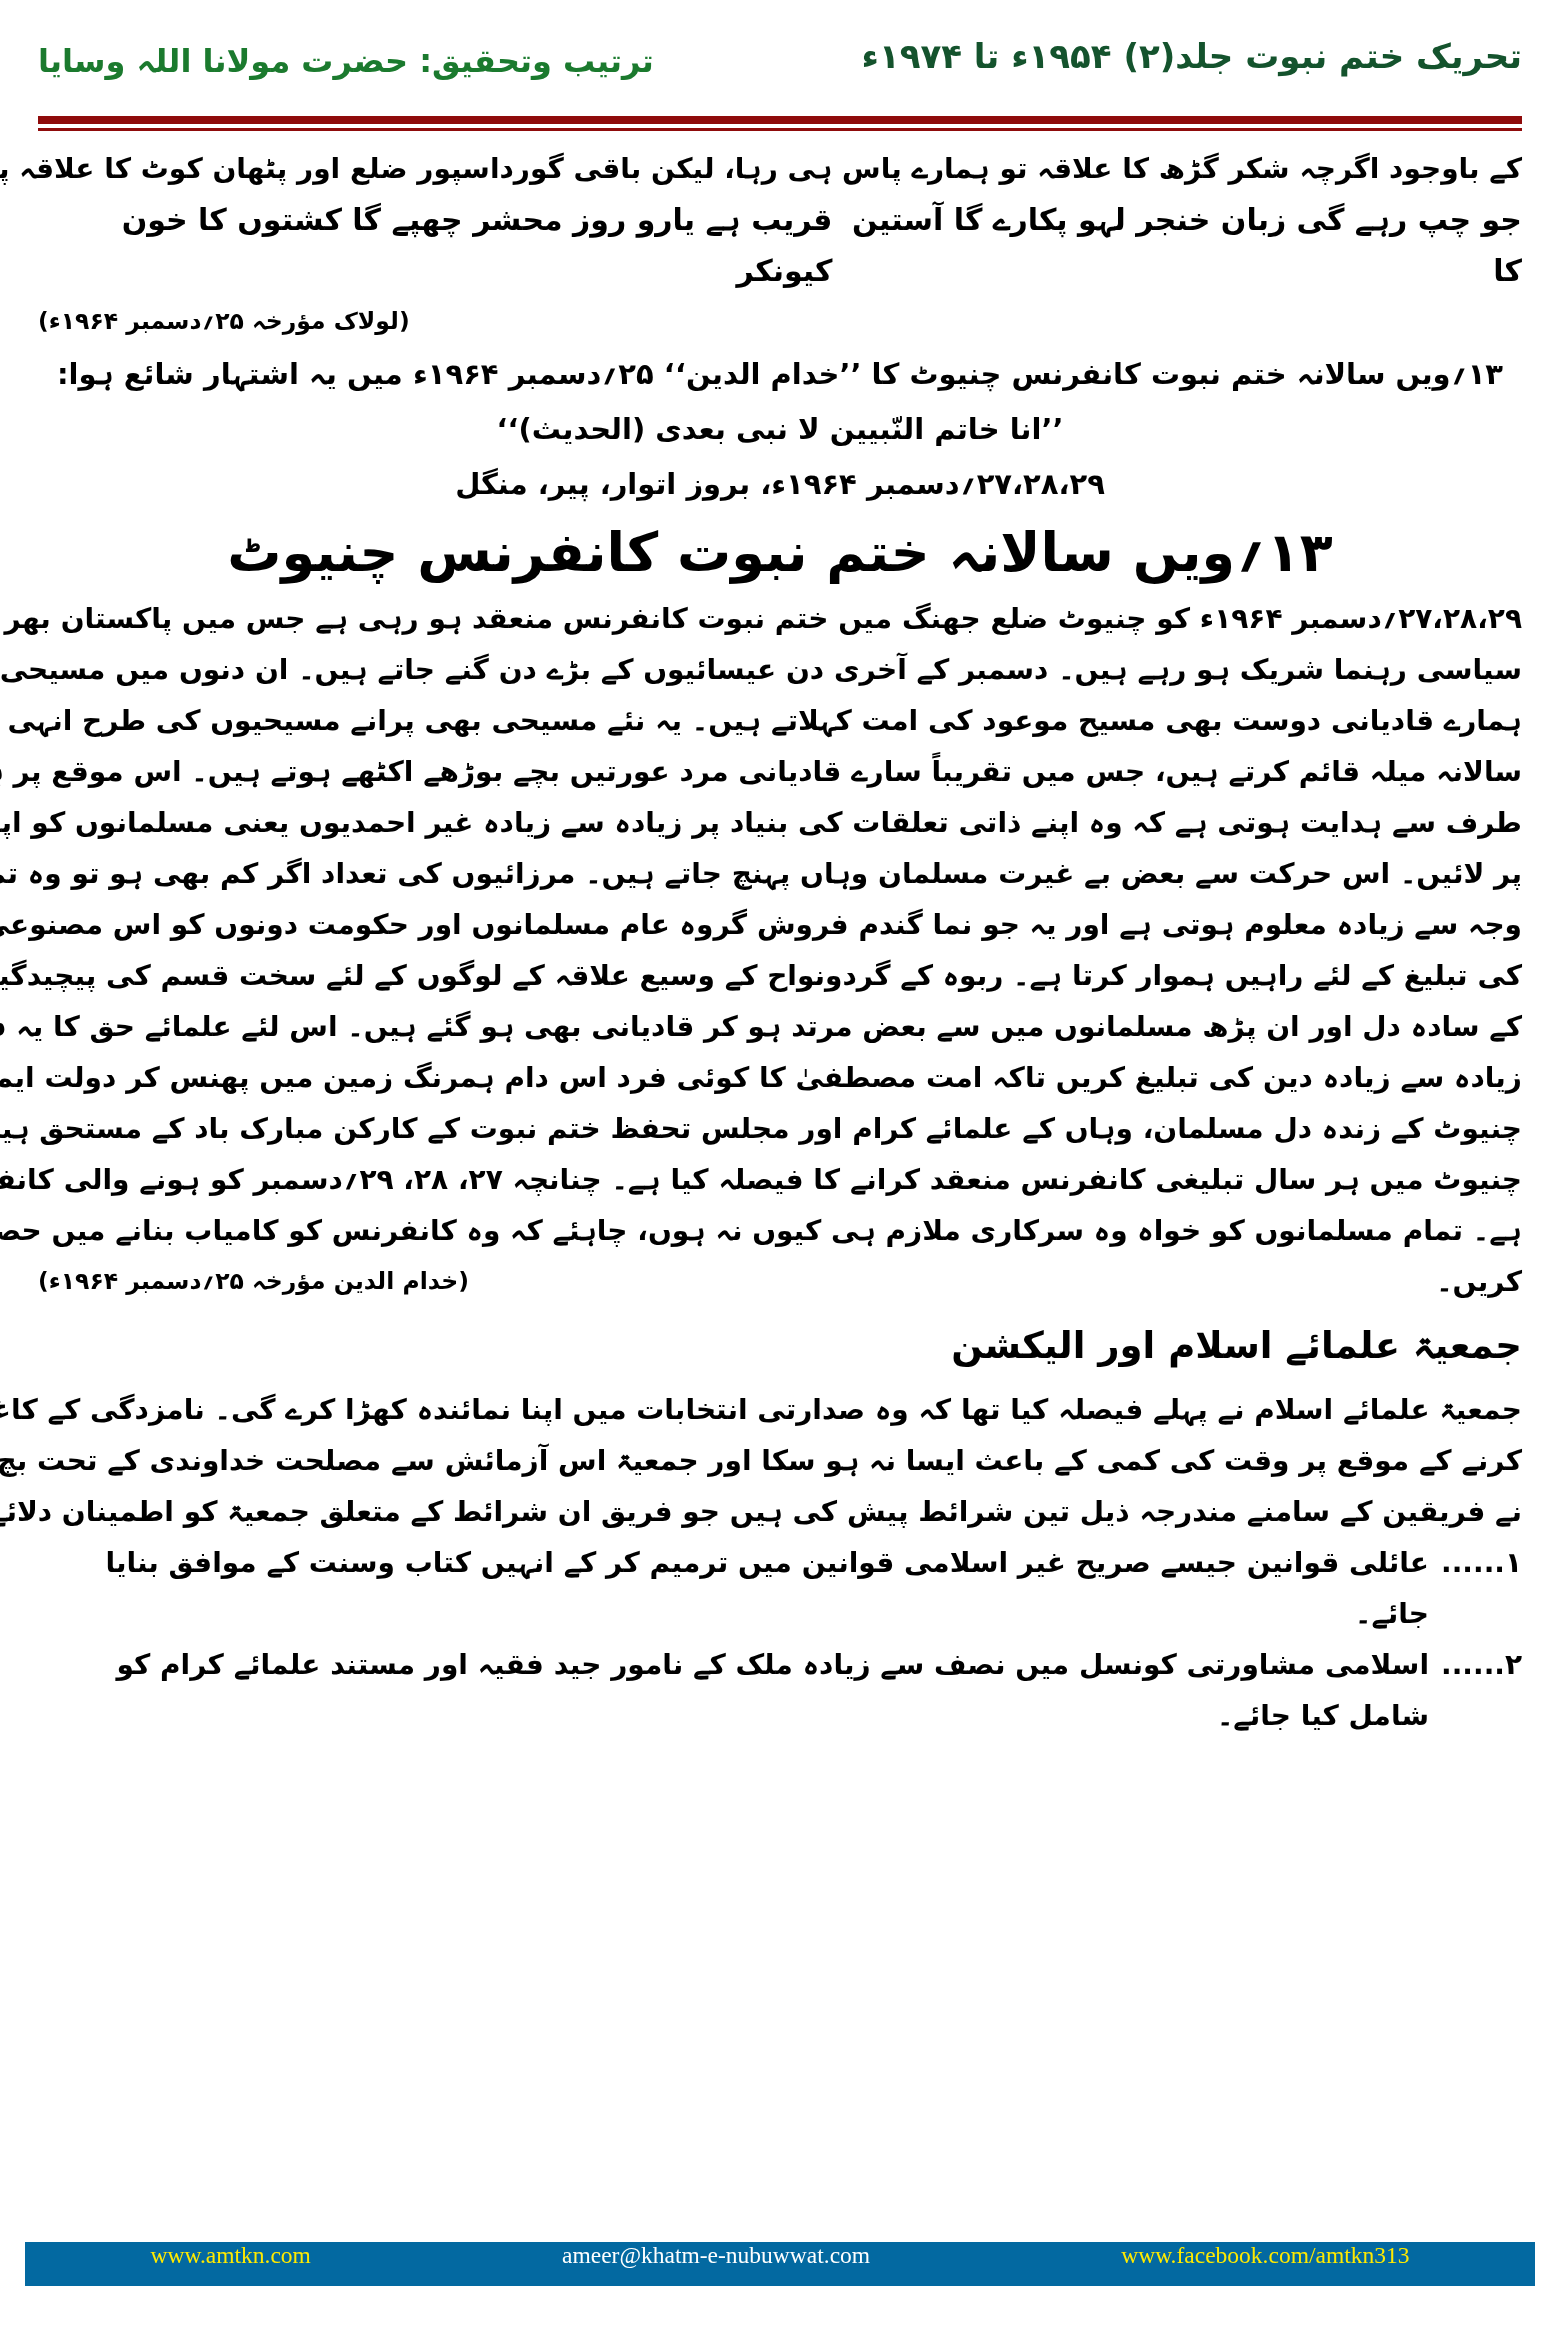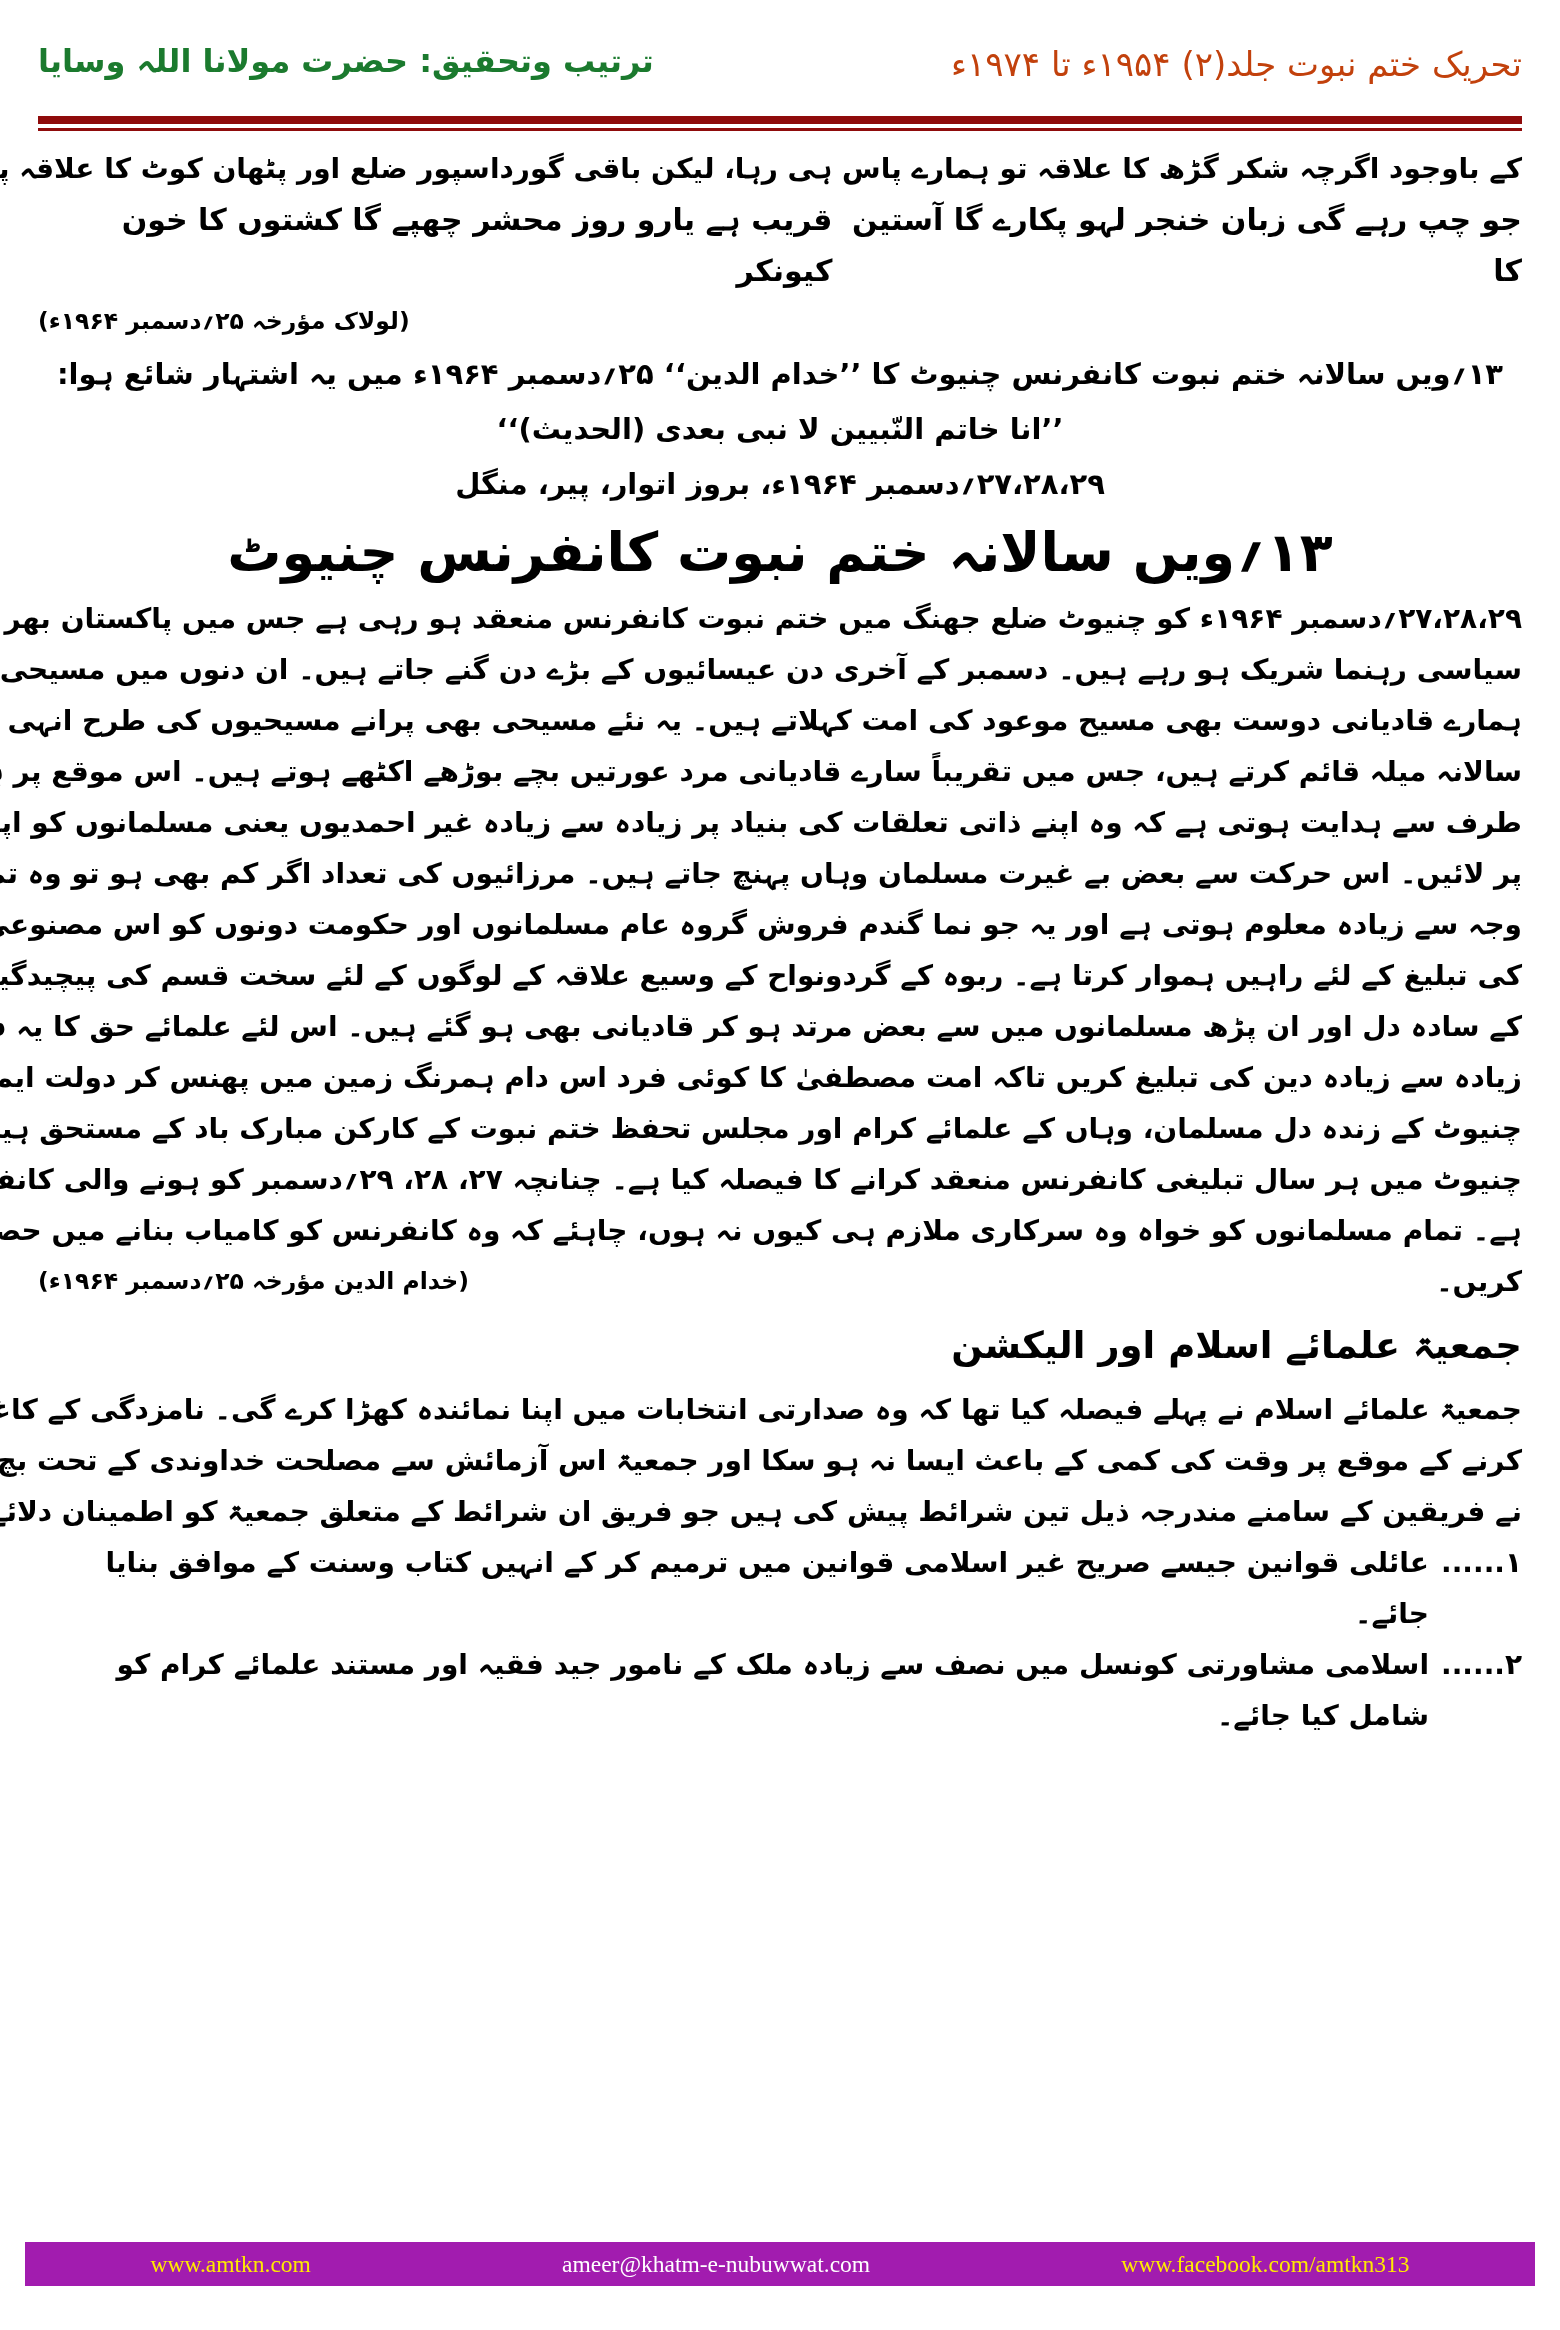--- a/index.html
+++ b/index.html
@@ -1,36 +1,36 @@
 <!DOCTYPE html>
 <html style="font-size:13.4px"><head>
 <meta charset="utf-8">
 <style>
   html, body { margin:0; padding:0; background:#ffffff; }
   body { width:1560px; height:2330px; position:relative; overflow:hidden;
          font-family:"DejaVu Sans", sans-serif; color:#000; }
   .header { position:absolute; left:38px; right:38px; top:34px; height:76px; }
-  .hdr-right { position:absolute; right:0; top:10px; color:#c2410c; font-size:34px; font-weight:normal; direction:rtl; }
+  .hdr-right { position:absolute; right:0; top:2px; color:#14532d; font-size:34px; font-weight:bold; direction:rtl; }
   .hdr-left { position:absolute; left:0; top:8.4px; color:#1b7a2e; font-size:32px; font-weight:bold; direction:rtl; }
   .hdr-page { position:absolute; left:0; right:0; top:0; text-align:center; color:#8b0a0a; font-size:49px; font-weight:bold; direction:rtl; }
   .rule-thick { position:absolute; left:38px; right:38px; top:116px; height:8.4px; background:#8f0b0b; }
   .rule-thin { position:absolute; left:38px; right:38px; top:128px; height:2.5px; background:#8f0b0b; }
   .content { position:absolute; left:38px; right:38px; top:143px; direction:rtl; font-weight:bold; font-size:28px; line-height:51px; }
   .line { display:block; white-space:nowrap; text-align:justify; text-align-last:justify; }
   .line.nojust { text-align:right; text-align-last:right; }
   .verse { display:flex; justify-content:space-between; font-size:30px; }
   .cite { text-align:left; text-align-last:left; direction:rtl; font-size:23.5px; }
   .cite span { display:inline-block; }
   .announce { text-align:center; font-size:29px; line-height:55px; }
   .big-head { text-align:center; font-size:54px; line-height:81px; }
   .sec-head { text-align:right; font-size:37px; line-height:77px; }
   .list-item { display:flex; gap:34px; padding-right:0; text-align:right; }
   .list-item .num { width:59px; flex:0 0 59px; }
-  .footer { position:absolute; left:25px; right:25px; top:2242px; height:44px; background:#a21caf;
-            display:flex; justify-content:space-around; align-items:center;
+  .footer { position:absolute; left:25px; right:25px; top:2242px; height:44px; background:#0369a1;
+            display:flex; justify-content:space-around; align-items:flex-start;
             font-family:"Liberation Serif", serif; font-size:23.5px; }
   .footer .y { color:#ffea00; }
   .footer .w { color:#ffffff; }
 </style>
 </head>
 <body>
 
 <div class="header">
   <div class="hdr-right">تحریک ختم نبوت جلد(۲) ۱۹۵۴ء تا ۱۹۷۴ء</div>
   <div class="hdr-left">ترتیب وتحقیق: حضرت مولانا اللہ وسایا</div>

